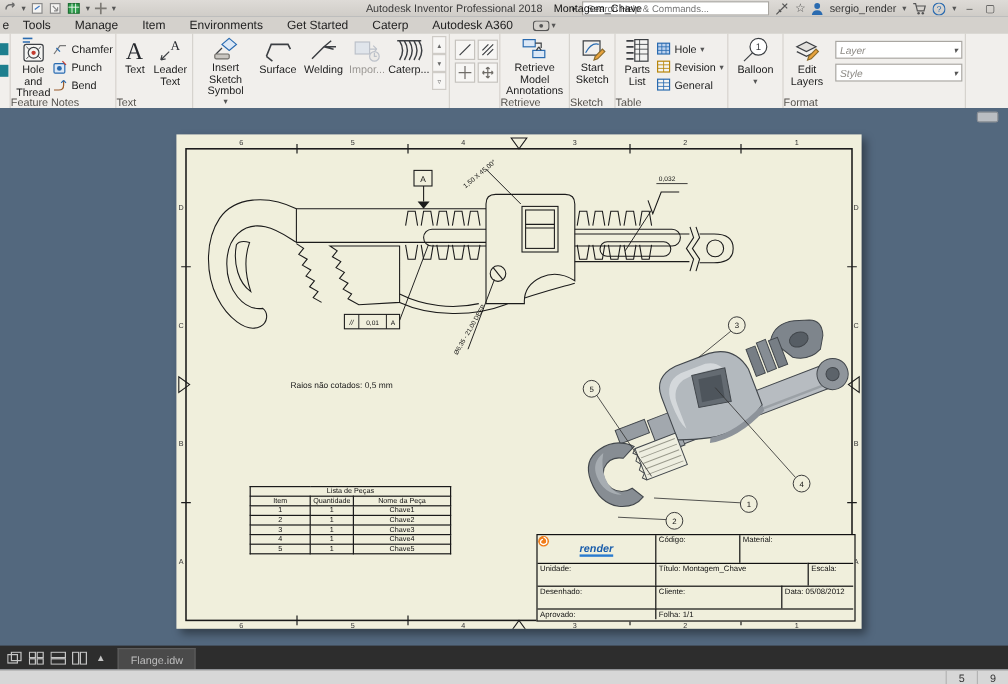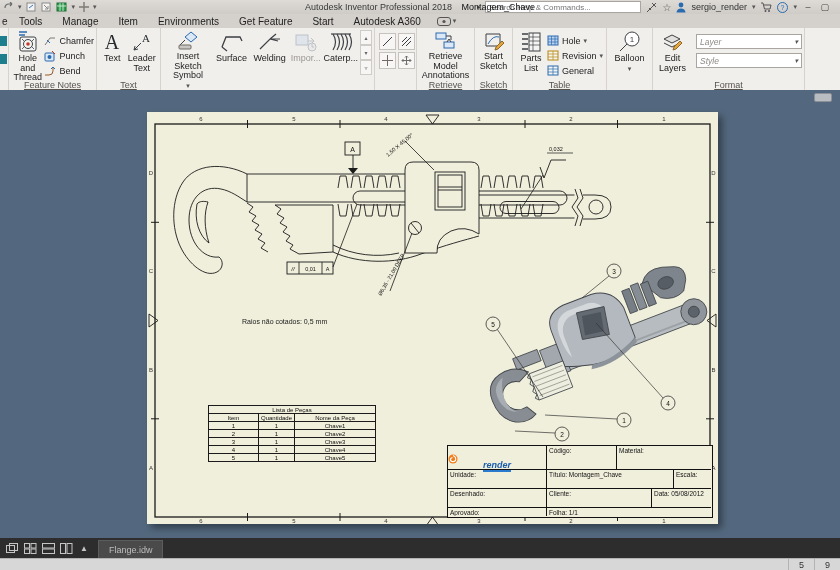--- a/index.html
+++ b/index.html
@@ -16,21 +16,21 @@
   .caret{font-size:7px;color:#555;}
   .winbtn{font-size:9px;color:#444;width:12px;text-align:center;}
   
   .menubar{position:absolute;left:0;top:14px;width:840px;height:14px;background:#d4d1cc;display:flex;align-items:center;gap:0;font-size:10px;color:#222;border-bottom:1px solid #c3c0bb;}
   .mtab{padding:0 10px;line-height:13px;}
   .mtab-cut{width:7px;overflow:hidden;padding:0 0 0 2px;color:#222;}
   .cam{display:flex;align-items:center;gap:2px;padding:0 6px;}
   
   .ribbon{position:absolute;left:0;top:28px;width:840px;height:62px;background:#f1efec;border-bottom:1px solid #b8b5b0;display:flex;}
   .rgroup{position:relative;height:62px;border-right:1px solid #d6d3ce;display:flex;align-items:flex-start;padding:2px 2px 12px 2px;box-sizing:border-box;}
-  .glabel{position:absolute;bottom:0px;left:0;right:0;text-align:center;font-size:9px;color:#56534e;text-decoration:underline;}
+  .glabel{position:absolute;bottom:0px;left:0;right:0;text-align:left;font-size:9px;color:#56534e;}
   .rbig{display:flex;flex-direction:column;align-items:center;text-align:center;font-size:9px;line-height:9.5px;color:#222;padding:1px 1px;}
   .rbig svg{margin-bottom:1px;}
   .rcol{display:flex;flex-direction:column;justify-content:space-between;}
   .rsm{display:flex;align-items:center;gap:3px;font-size:9px;color:#222;height:15px;white-space:nowrap;}
   .gray{color:#9a9793;}
   .combo{width:98px;height:13px;border:1px solid #a9a6a1;background:#fff;font-size:8.5px;color:#8e8b86;font-style:italic;display:flex;align-items:center;padding:0 3px;margin-bottom:4px;justify-content:space-between;}
   .mini{display:grid;grid-template-columns:17px 17px;grid-template-rows:17px 17px;gap:2px;margin:3px 2px;}
   .minib{border:1px solid #c6c3be;background:#f7f6f4;display:flex;align-items:center;justify-content:center;}
   .scrollcol{display:flex;flex-direction:column;margin-left:1px;}
   .scrollcol span{font-size:6px;color:#666;border:1px solid #cfccc7;width:10px;height:13px;display:flex;align-items:center;justify-content:center;background:#f7f6f4;}
@@ -124,22 +124,22 @@
       <span class="winbtn">▢</span>
     </div>
   </div>
 
   <div class="menubar">
     <span class="mtab mtab-cut">e</span>
     <span class="mtab">Tools</span>
     <span class="mtab">Manage</span>
     <span class="mtab">Item</span>
     <span class="mtab">Environments</span>
-    <span class="mtab">Get Feature</span>
-    <span class="mtab">Start</span>
+    <span class="mtab">Get Started</span>
+    <span class="mtab">Caterp</span>
     <span class="mtab">Autodesk A360</span>
     <span class="cam">
       <svg width="14" height="9">
           <rect x="0.5" y="0.5" width="13" height="8" rx="2.5" fill="none" stroke="#555"></rect>
           <circle cx="7" cy="4.5" r="1.6" fill="#555"></circle>
         </svg>
       <span class="caret">▾</span>
     </span>
   </div>
 
@@ -563,21 +563,21 @@
             </tr>
         <tr>
               <td>5</td>
               <td>1</td>
               <td>Chave5</td>
             </tr>
       </tbody>
         </table>
 
       <div class="tblock">
-        <div class="tbc nbl nbt" style="left:0;top:8px;width:98px;height:23px;">
+        <div class="tbc nbl nbt" style="left:0;top:0;width:98px;height:23px;">
           <div class="logo">
             <svg width="10" height="10">
                 <circle cx="5" cy="5" r="4.5" fill="#f07d1a"></circle>
                 <path d="M5,1.5 Q8.5,3 7.5,6.5 Q5,9 2.5,6.5 Q2,4 4.5,3.5" fill="none" stroke="#fff" stroke-width="1.1"></path>
               </svg>
             <span class="logo-text">render</span>
           </div>
         </div>
         <div class="tbc nbt" style="left:98px;top:0;width:70px;height:23px;">Código:</div>
         <div class="tbc nbt" style="left:168px;top:0;width:95px;height:23px;">Material:</div>

